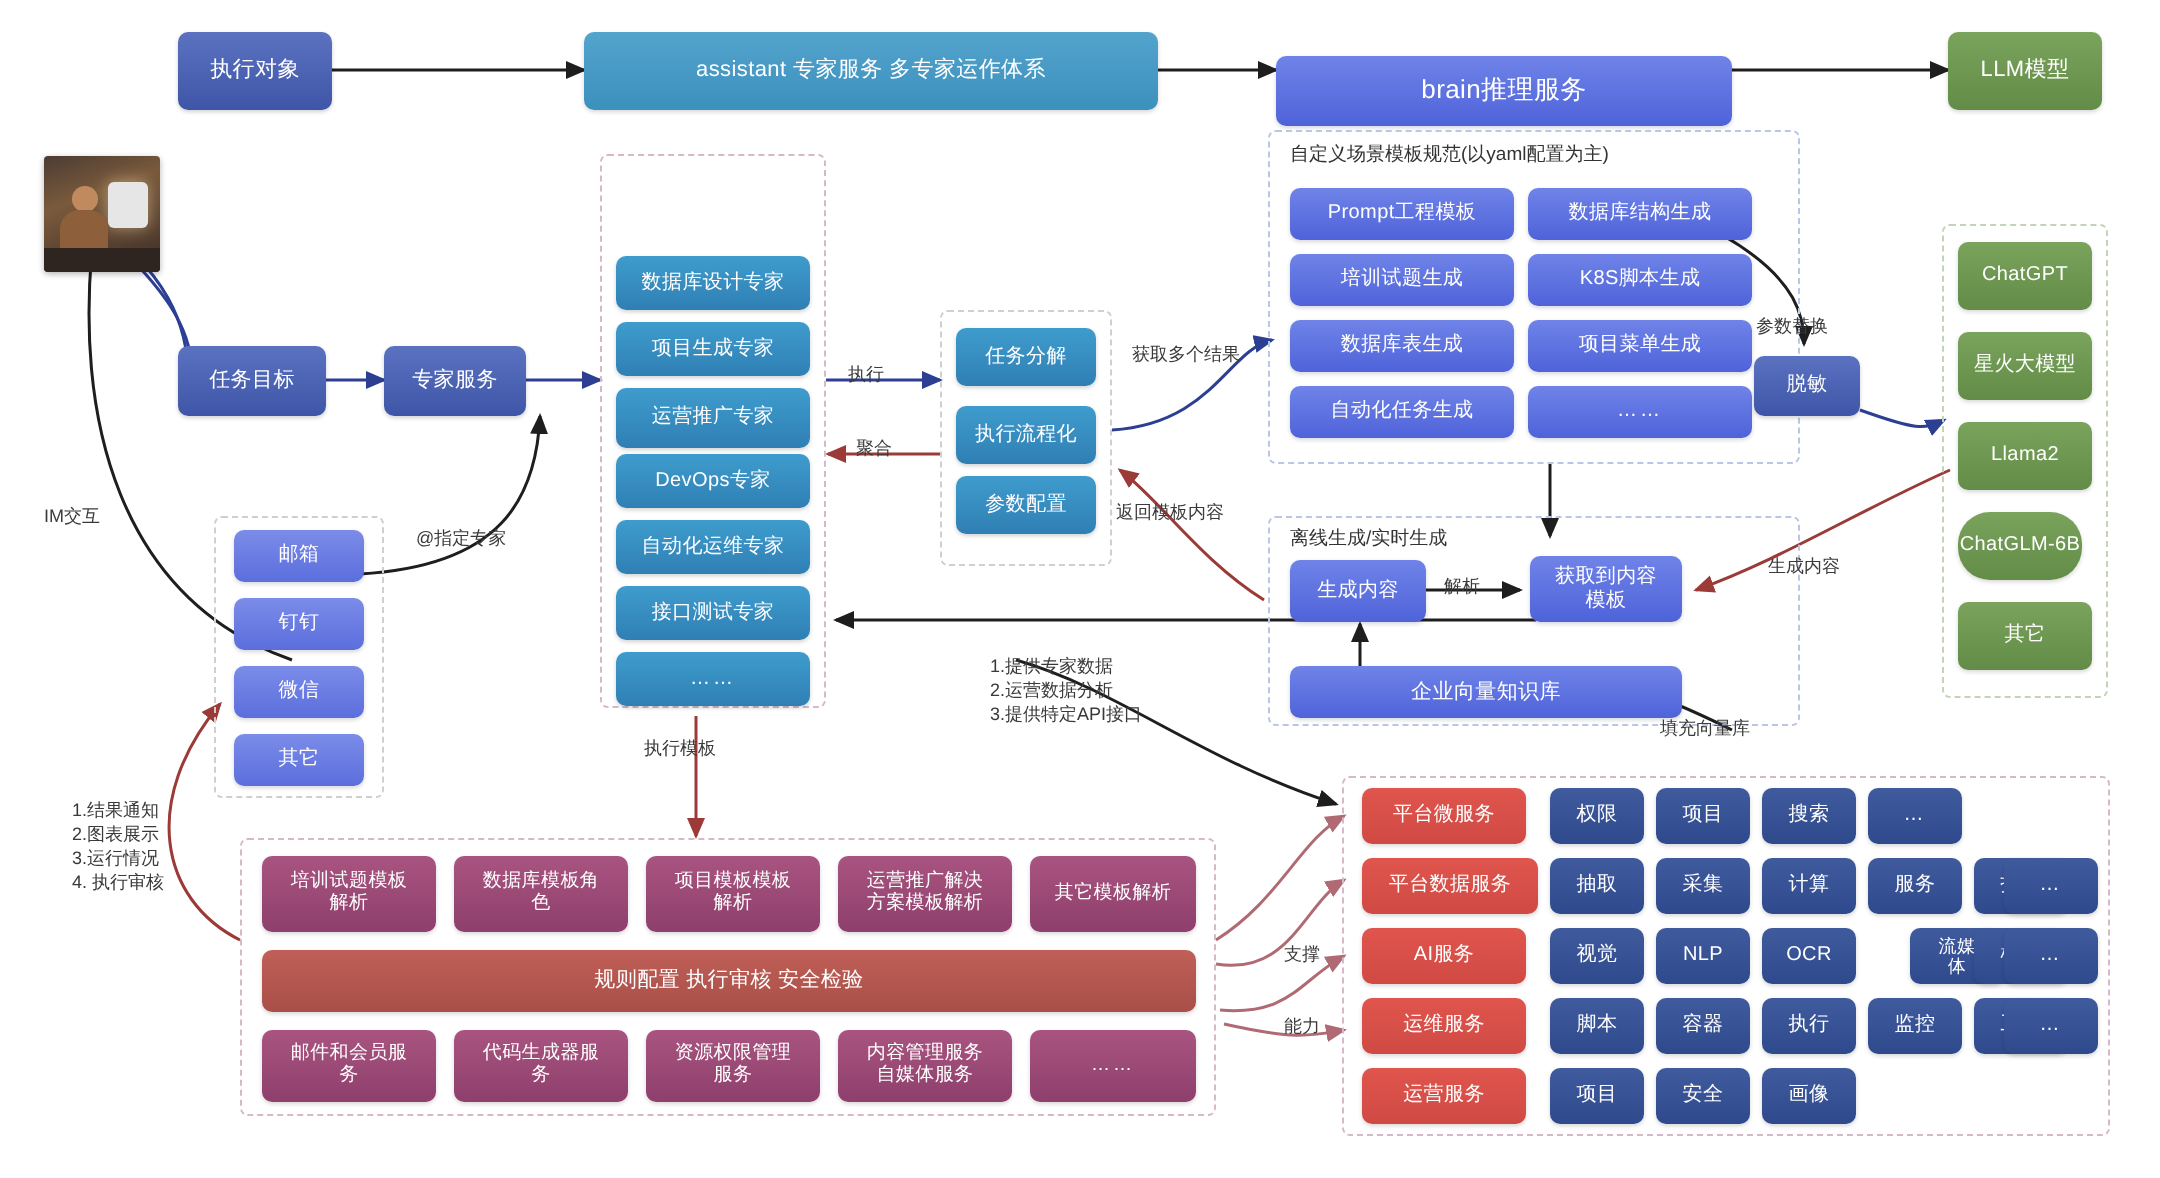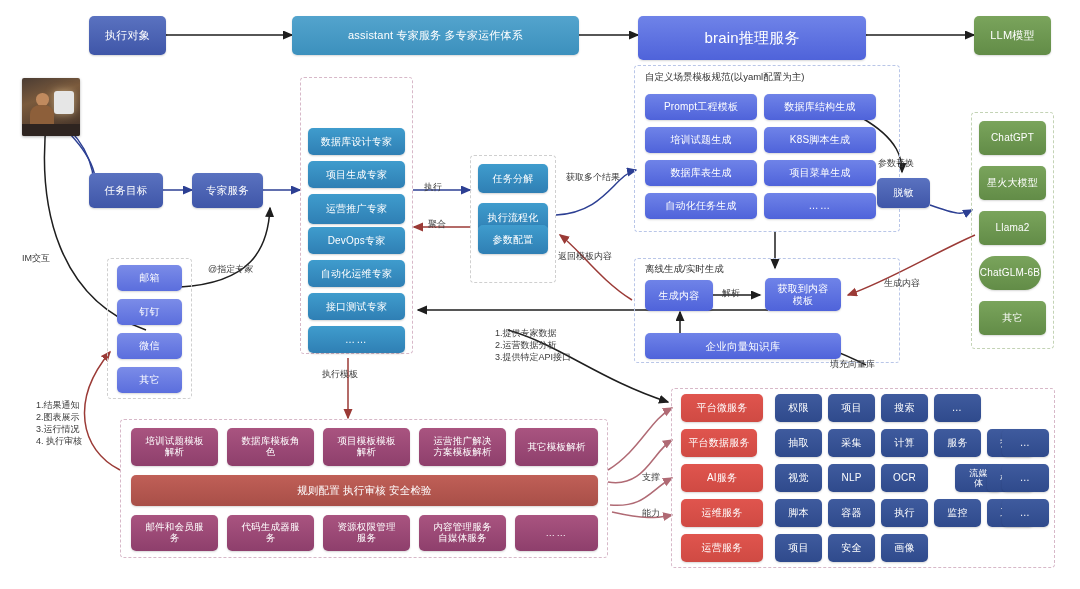--- a/index.html
+++ b/index.html
@@ -118,21 +118,21 @@
       <path d="M120,470 C80,450 70,400 110,352" stroke="#9b3a36" marker-end="url(#ar-rd)"></path>
 
       <line x1="355" y1="59" x2="355" y2="70" stroke="#9a9a9a" stroke-dasharray="2 2" opacity="0"></line>
     </g>
   </svg>
 
   <div class="node b-indigo" style="left:89px;top:16px;width:77px;height:39px;font-size:11px;">执行对象</div>
 
   <div class="node b-steel" style="left:292px;top:16px;width:287px;height:39px;font-size:11px;">assistant 专家服务 多专家运作体系</div>
 
-  <div class="node b-royal" style="left:638px;top:16px;width:228px;height:44px;font-size:15px;">brain推理服务</div>
+  <div class="node b-royal" style="left:638px;top:28px;width:228px;height:35px;font-size:13px;">brain推理服务</div>
 
   <div class="node b-green" style="left:974px;top:16px;width:77px;height:39px;font-size:11px;">LLM模型</div>
 
   <div class="avatar" style="left:22px;top:78px;width:58px;height:58px;">
     <div class="mon"></div>
       <div class="head"></div>
       <div class="body"></div>
       <div class="desk"></div>
   </div>
 
@@ -160,21 +160,21 @@
   <div class="node b-expert" style="left:308px;top:161px;width:97px;height:27px;font-size:10px;">项目生成专家</div>
   <div class="node b-expert" style="left:308px;top:194px;width:97px;height:30px;font-size:10px;">运营推广专家</div>
   <div class="node b-expert" style="left:308px;top:227px;width:97px;height:27px;font-size:10px;">DevOps专家</div>
   <div class="node b-expert" style="left:308px;top:260px;width:97px;height:27px;font-size:10px;">自动化运维专家</div>
   <div class="node b-expert" style="left:308px;top:293px;width:97px;height:27px;font-size:10px;">接口测试专家</div>
   <div class="node b-expert ell" style="left:308px;top:326px;width:97px;height:27px;font-size:10px;">……</div>
 
   <div class="grp gray" style="left:470px;top:155px;width:86px;height:128px;"></div>
   <div class="node b-expert" style="left:478px;top:164px;width:70px;height:29px;font-size:10px;">任务分解</div>
   <div class="node b-expert" style="left:478px;top:203px;width:70px;height:29px;font-size:10px;">执行流程化</div>
-  <div class="node b-expert" style="left:478px;top:225px;width:70px;height:29px;font-size:10px;">参数配置</div>
+  <div class="node b-expert" style="left:478px;top:238px;width:70px;height:29px;font-size:10px;">参数配置</div>
 
   <div class="lbl" style="left:424px;top:182px;">执行</div>
   <div class="lbl" style="left:428px;top:219px;">聚合</div>
   <div class="lbl" style="left:566px;top:172px;">获取多个结果</div>
   <div class="lbl" style="left:558px;top:251px;">返回模板内容</div>
   <div class="lbl" style="left:322px;top:369px;">执行模板</div>
   <div class="lbl" style="left:495px;top:328px;">1.提供专家数据
 2.运营数据分析
 3.提供特定API接口</div>
 
@@ -236,21 +236,21 @@
 
   <div class="lbl" style="left:642px;top:472px;">支撑</div>
   <div class="lbl" style="left:642px;top:508px;">能力</div>
 
   <div class="node b-red" style="left:681px;top:394px;width:82px;height:28px;font-size:10px;">平台微服务</div>
   <div class="node b-navy" style="left:775px;top:394px;width:47px;height:28px;font-size:10px;">权限</div>
   <div class="node b-navy" style="left:828px;top:394px;width:47px;height:28px;font-size:10px;">项目</div>
   <div class="node b-navy" style="left:881px;top:394px;width:47px;height:28px;font-size:10px;">搜索</div>
   <div class="node b-navy ell" style="left:934px;top:394px;width:47px;height:28px;font-size:10px;">…</div>
 
-  <div class="node b-red" style="left:681px;top:429px;width:76px;height:28px;font-size:10px;">平台数据服务</div>
+  <div class="node b-red" style="left:681px;top:429px;width:88px;height:28px;font-size:10px;">平台数据服务</div>
   <div class="node b-navy" style="left:775px;top:429px;width:47px;height:28px;font-size:10px;">抽取</div>
   <div class="node b-navy" style="left:828px;top:429px;width:47px;height:28px;font-size:10px;">采集</div>
   <div class="node b-navy" style="left:881px;top:429px;width:47px;height:28px;font-size:10px;">计算</div>
   <div class="node b-navy" style="left:934px;top:429px;width:47px;height:28px;font-size:10px;">服务</div>
   <div class="node b-navy" style="left:987px;top:429px;width:47px;height:28px;font-size:10px;">报表</div>
   <div class="node b-navy ell" style="left:1002px;top:429px;width:47px;height:28px;font-size:10px;">…</div>
 
   <div class="node b-red" style="left:681px;top:464px;width:82px;height:28px;font-size:10px;">AI服务</div>
   <div class="node b-navy" style="left:775px;top:464px;width:47px;height:28px;font-size:10px;">视觉</div>
   <div class="node b-navy" style="left:828px;top:464px;width:47px;height:28px;font-size:10px;">NLP</div>

